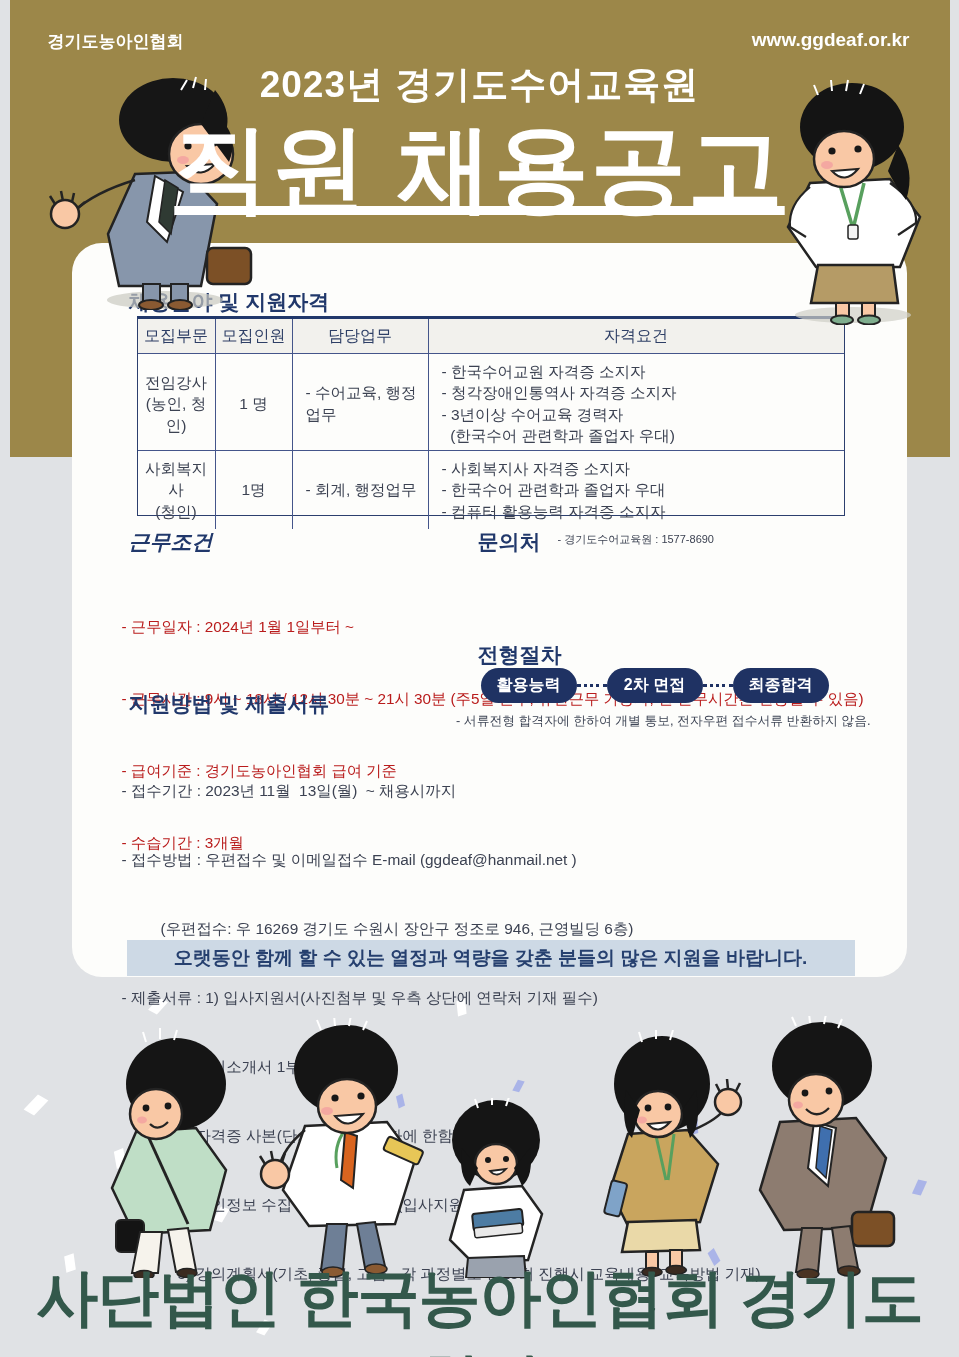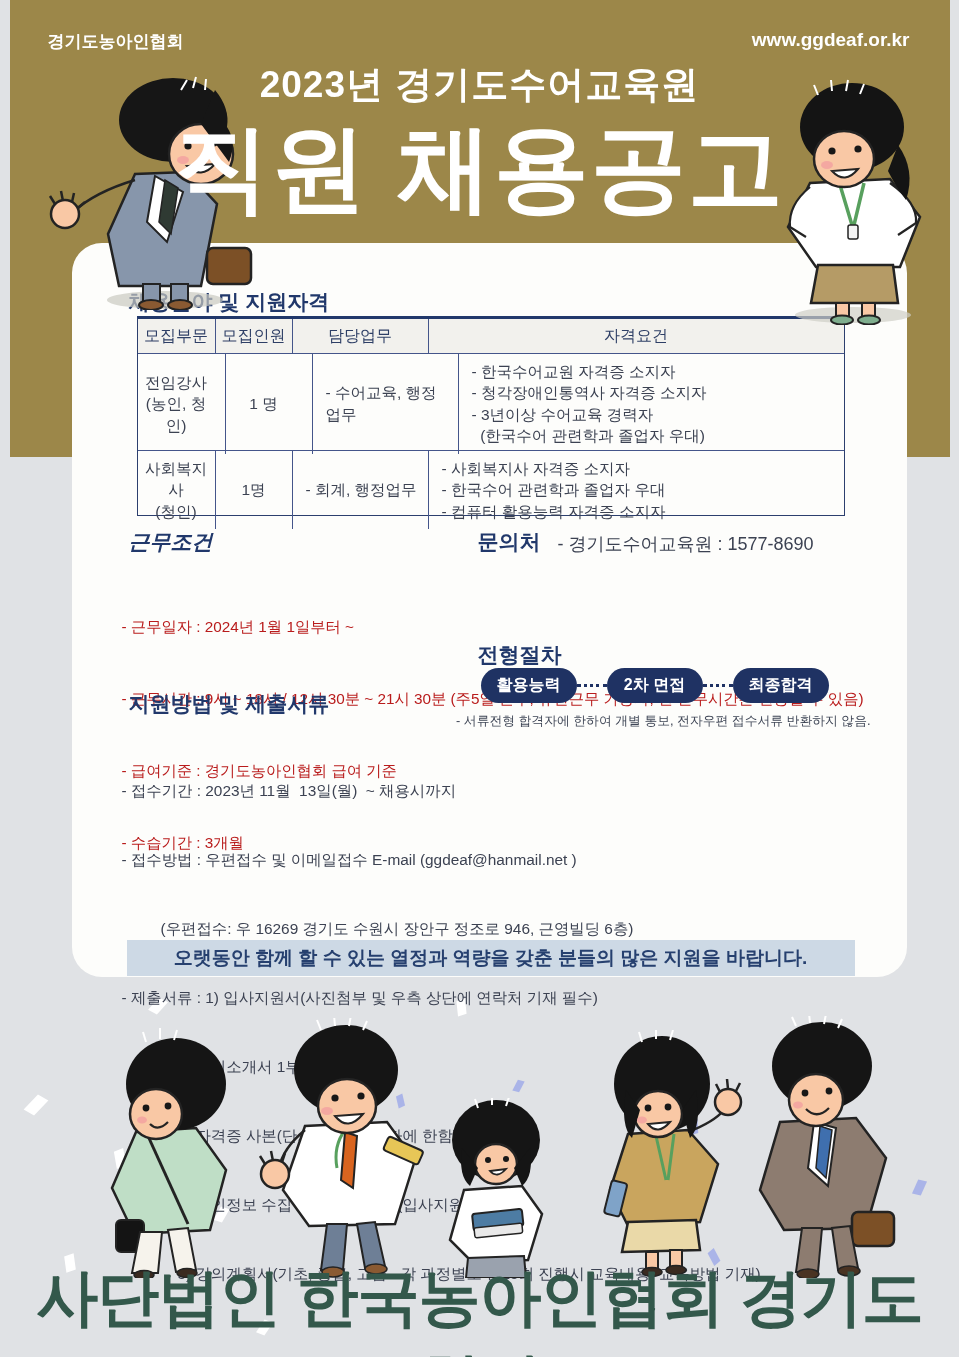--- a/index.html
+++ b/index.html
@@ -11,40 +11,40 @@
     position:relative;width:940px;height:1357px;margin:0 auto;
     background:#e0e2e5;overflow:hidden;
   }
   
   .gold-band{position:absolute;left:0;top:0;width:959px;height:457px;background:#9c8749;}
   .org-name{position:absolute;left:38px;top:30px;color:#fff;font-weight:bold;font-size:17px;z-index:4;}
   .website{position:absolute;right:40px;top:29px;color:#fff;font-weight:bold;font-size:19px;z-index:4;}
   .subtitle{position:absolute;left:0;top:60px;width:100%;text-align:center;color:#fff;
     font-weight:bold;font-size:37px;letter-spacing:1px;z-index:4;}
   .main-title{position:absolute;left:0;top:106px;width:100%;text-align:center;color:#fff;
-    font-weight:900;font-size:95px;letter-spacing:2px;z-index:4;}
+    font-weight:900;font-size:95px;letter-spacing:2px;z-index:4;text-decoration:underline;}
   
   .card{position:absolute;left:62px;top:243px;width:835px;height:734px;background:#fdfdfb;
     border-radius:30px;z-index:2;}
   .sec-title{position:absolute;color:#21386b;font-weight:bold;font-size:21px;}
   
   .jobs-table{position:absolute;left:65px;top:73px;width:706px;
     border:1.5px solid #2c3f6e;border-top:3px solid #21386b;font-size:15.5px;color:#3c4252;}
   .tr{display:grid;grid-template-columns:77px 77px 136px 1fr;}
   .tr.head{background:#f2f1ed;border-bottom:1.2px solid #44558a;color:#2e3f66;font-size:16px;}
-  .tr.r1{border-bottom:1.2px solid #44558a;gap:10px;}
+  .tr.r1{border-bottom:1.2px solid #44558a;}
   .cell{display:flex;align-items:center;justify-content:center;text-align:center;
     padding:7px 4px;white-space:pre-line;line-height:1.38;}
   .cell.bl{border-left:1.2px solid #44558a;}
   .cell.left{justify-content:flex-start;text-align:left;padding-left:13px;white-space:pre-wrap;}
   .tr.head .cell{padding:6px 2px;font-weight:normal;}
   
   .work-title{left:57px;top:285px;font-style:italic;}
   .contact-title{left:406px;top:285px;}
-  .contact-value{position:absolute;left:486px;top:289px;font-size:18px;color:#3c4252;}
+  .contact-value{position:absolute;left:486px;top:289px;font-size:11px;color:#3c4252;}
   .work-list{position:absolute;left:50px;top:324px;font-size:15.3px;color:#b91c1c;
     line-height:24px;white-space:pre;}
   
   .process-title{left:406px;top:398px;}
   .pills{position:absolute;left:409px;top:425px;display:flex;align-items:center;}
   .pill{width:96px;height:35px;border-radius:17.5px;background:#1f3263;color:#fff;
     font-weight:bold;font-size:16px;display:flex;align-items:center;justify-content:center;}
   .conn{width:30px;border-top:3.5px dotted #1f3263;margin:0 0;}
   .process-note{position:absolute;right:36px;top:470px;font-size:12.8px;color:#3f4656;}
   

